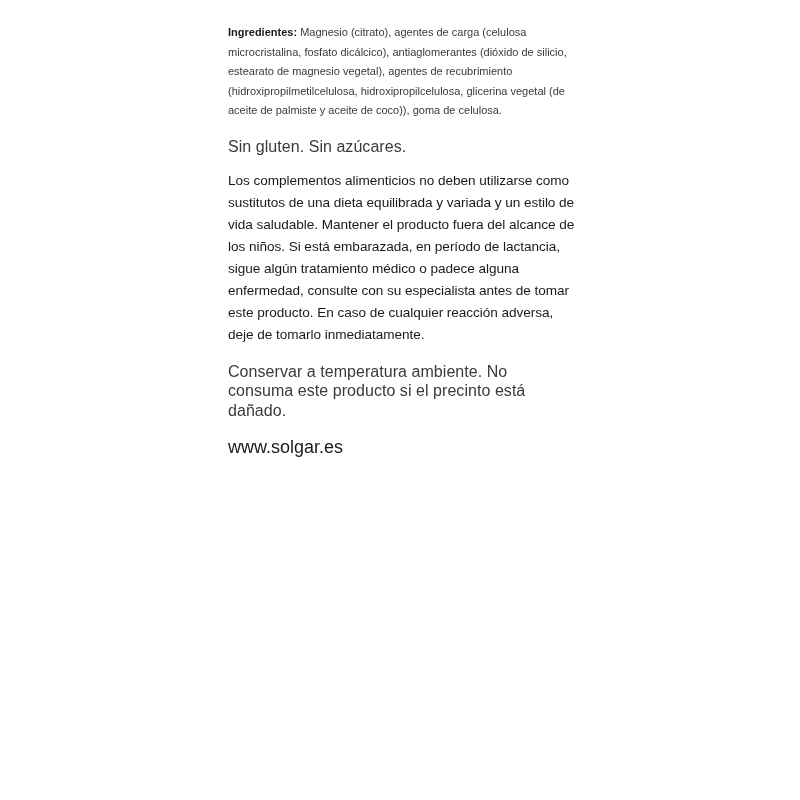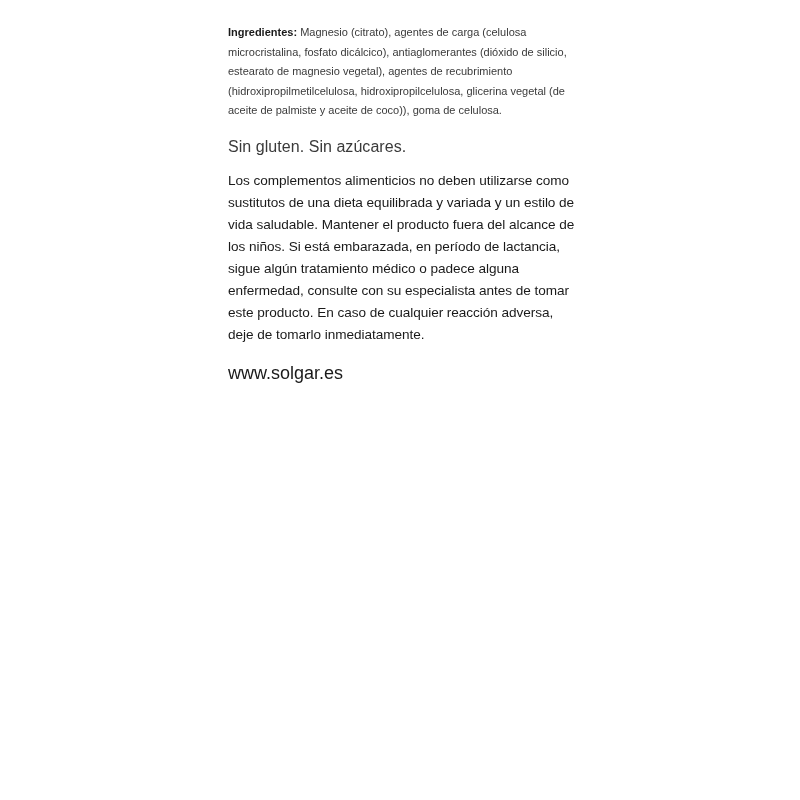--- a/index.html
+++ b/index.html
@@ -67,17 +67,18 @@
   <p class="ingredients block"><span class="lead">Ingredientes:</span><span> Magnesio (citrato), agentes de carga (celulosa microcristalina, fosfato dicálcico), antiaglomerantes (dióxido de silicio, estearato de magnesio vegetal), agentes de recubrimiento (hidroxipropilmetilcelulosa, hidroxipropilcelulosa, glicerina vegetal (de aceite de palmiste y aceite de coco)), goma de celulosa.</span></p>
 
   <div class="block">
     <p class="line tight">Sin gluten. Sin azúcares.</p>
   </div>
 
   <p class="warning block">Los complementos alimenticios no deben utilizarse como sustitutos de una dieta equilibrada y variada y un estilo de vida saludable. Mantener el producto fuera del alcance de los niños. Si está embarazada, en período de lactancia, sigue algún tratamiento médico o padece alguna enfermedad, consulte con su especialista antes de tomar este producto. En caso de cualquier reacción adversa, deje de tomarlo inmediatamente.</p>
 
 
 
+  <p class="line small-gap">Conservar a temperatura ambiente. No consuma este producto si el precinto está dañado.</p>
 
 
   <p class="website">www.solgar.es</p>
 
 </div>
 
 </body></html>

